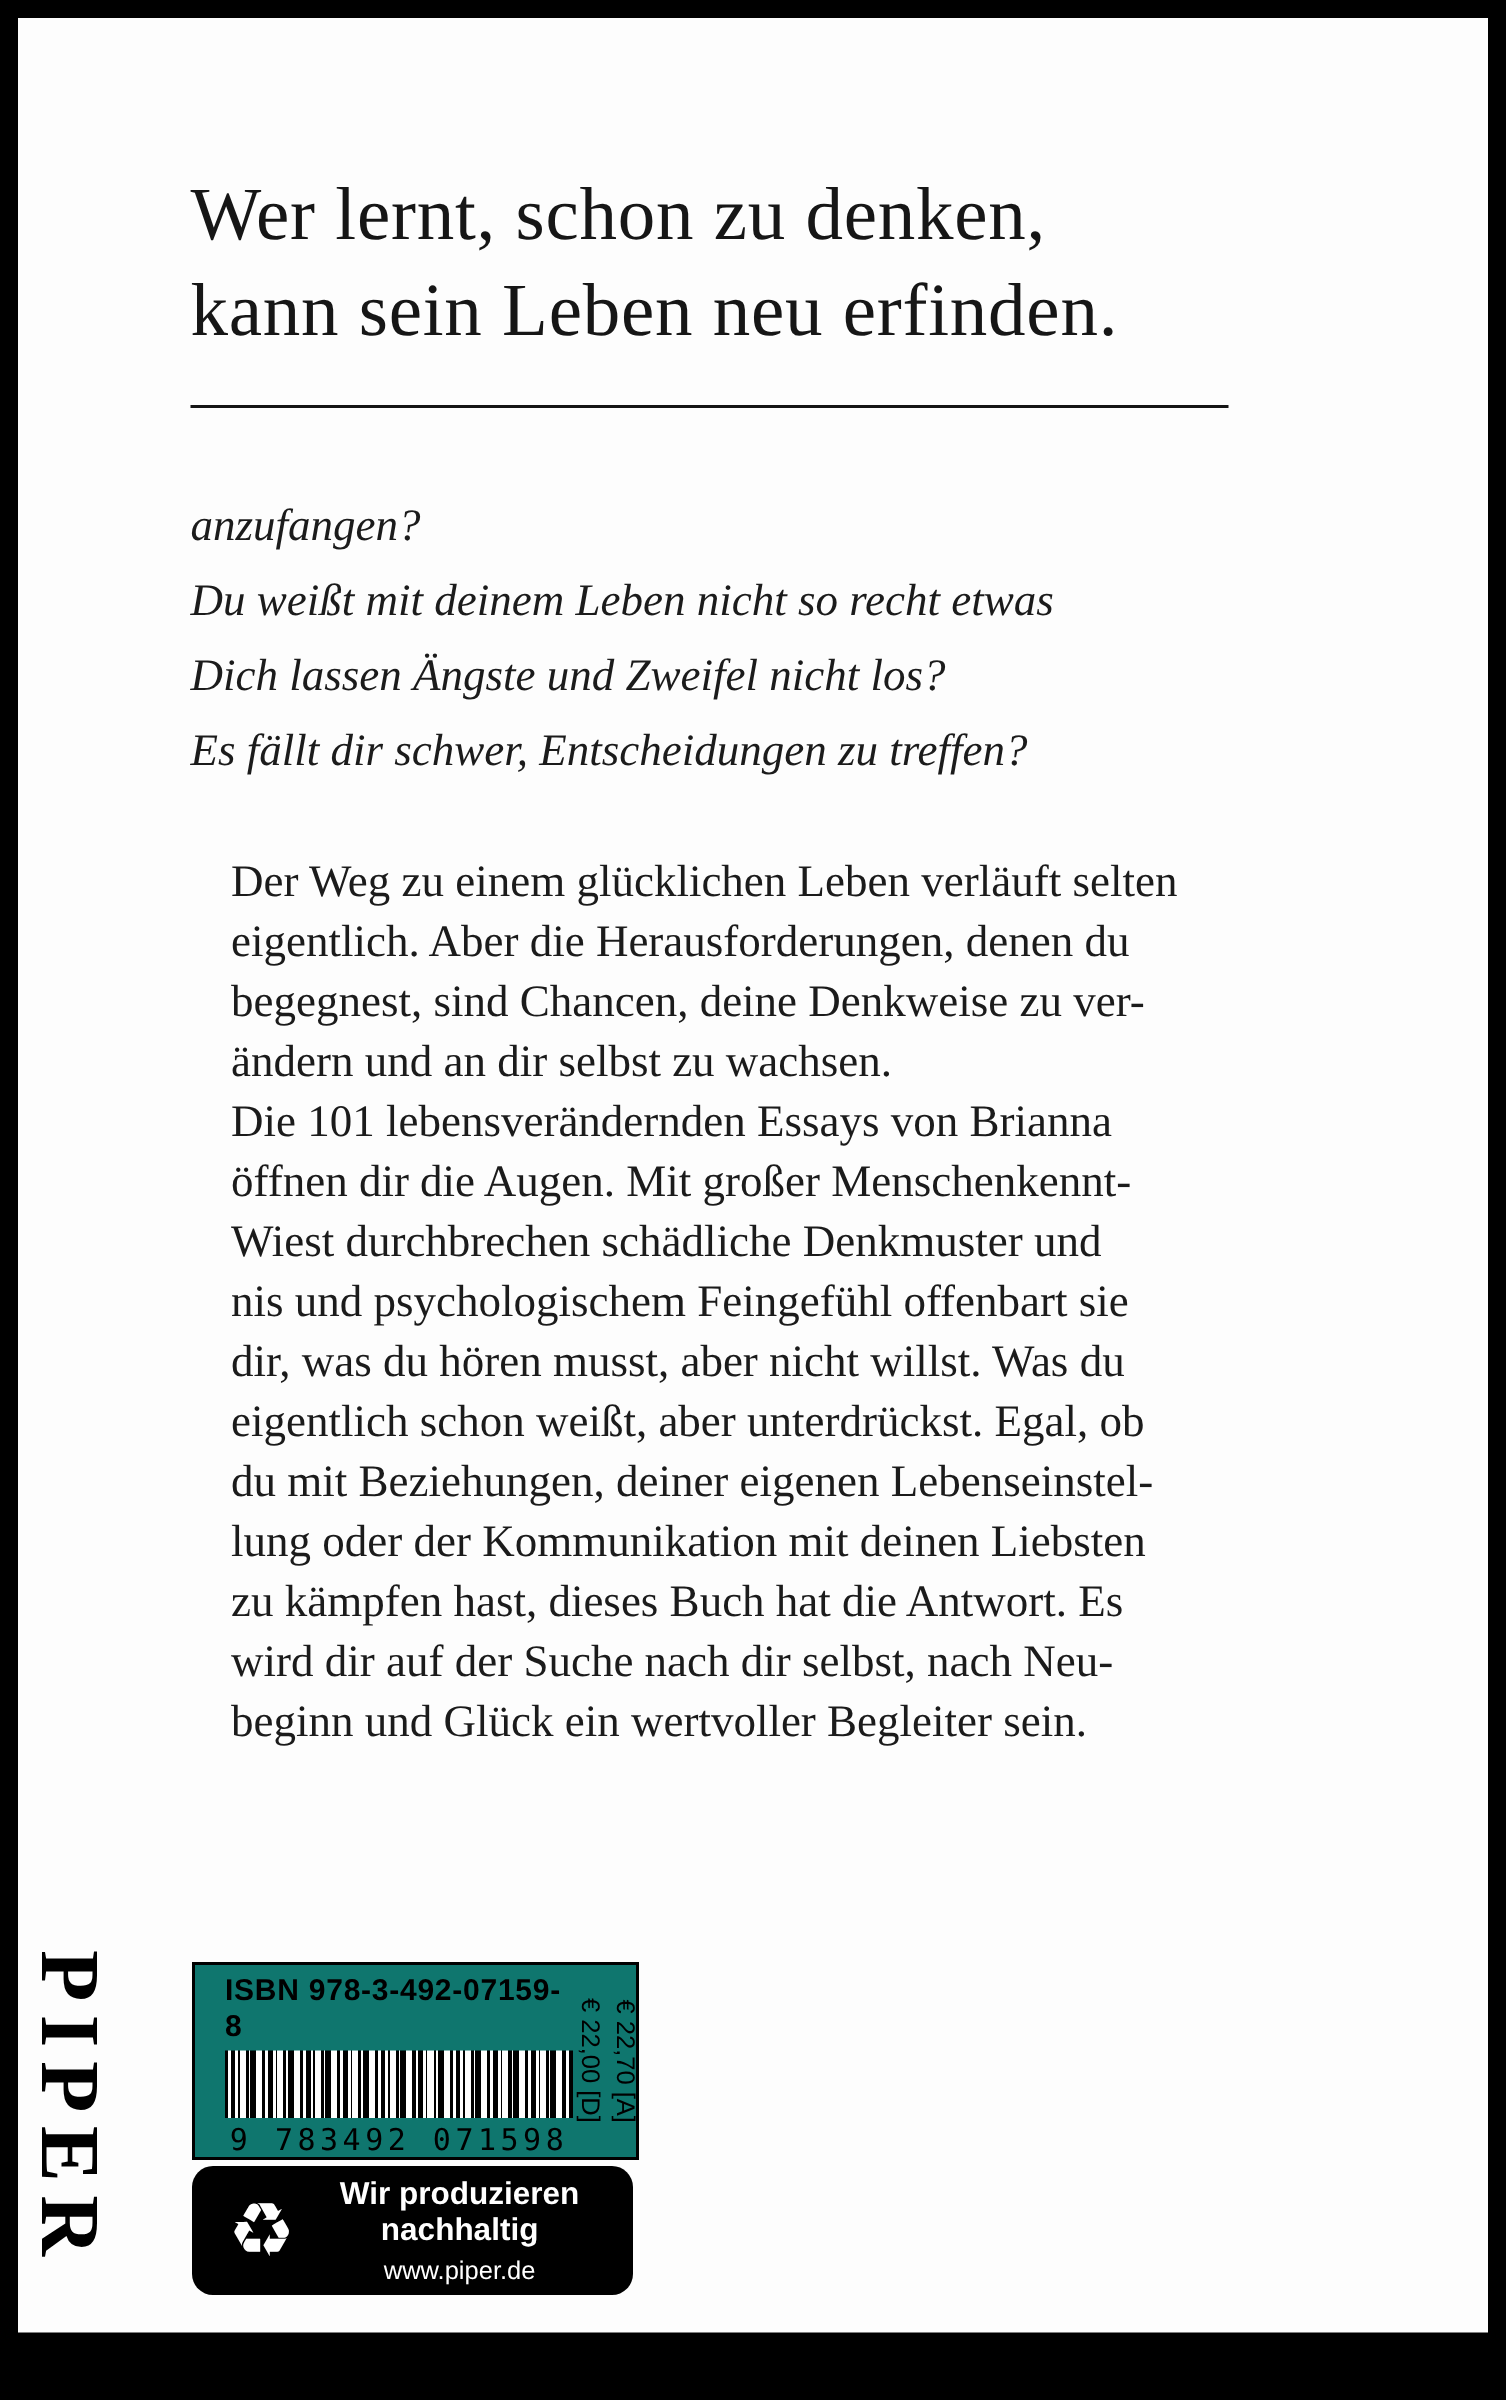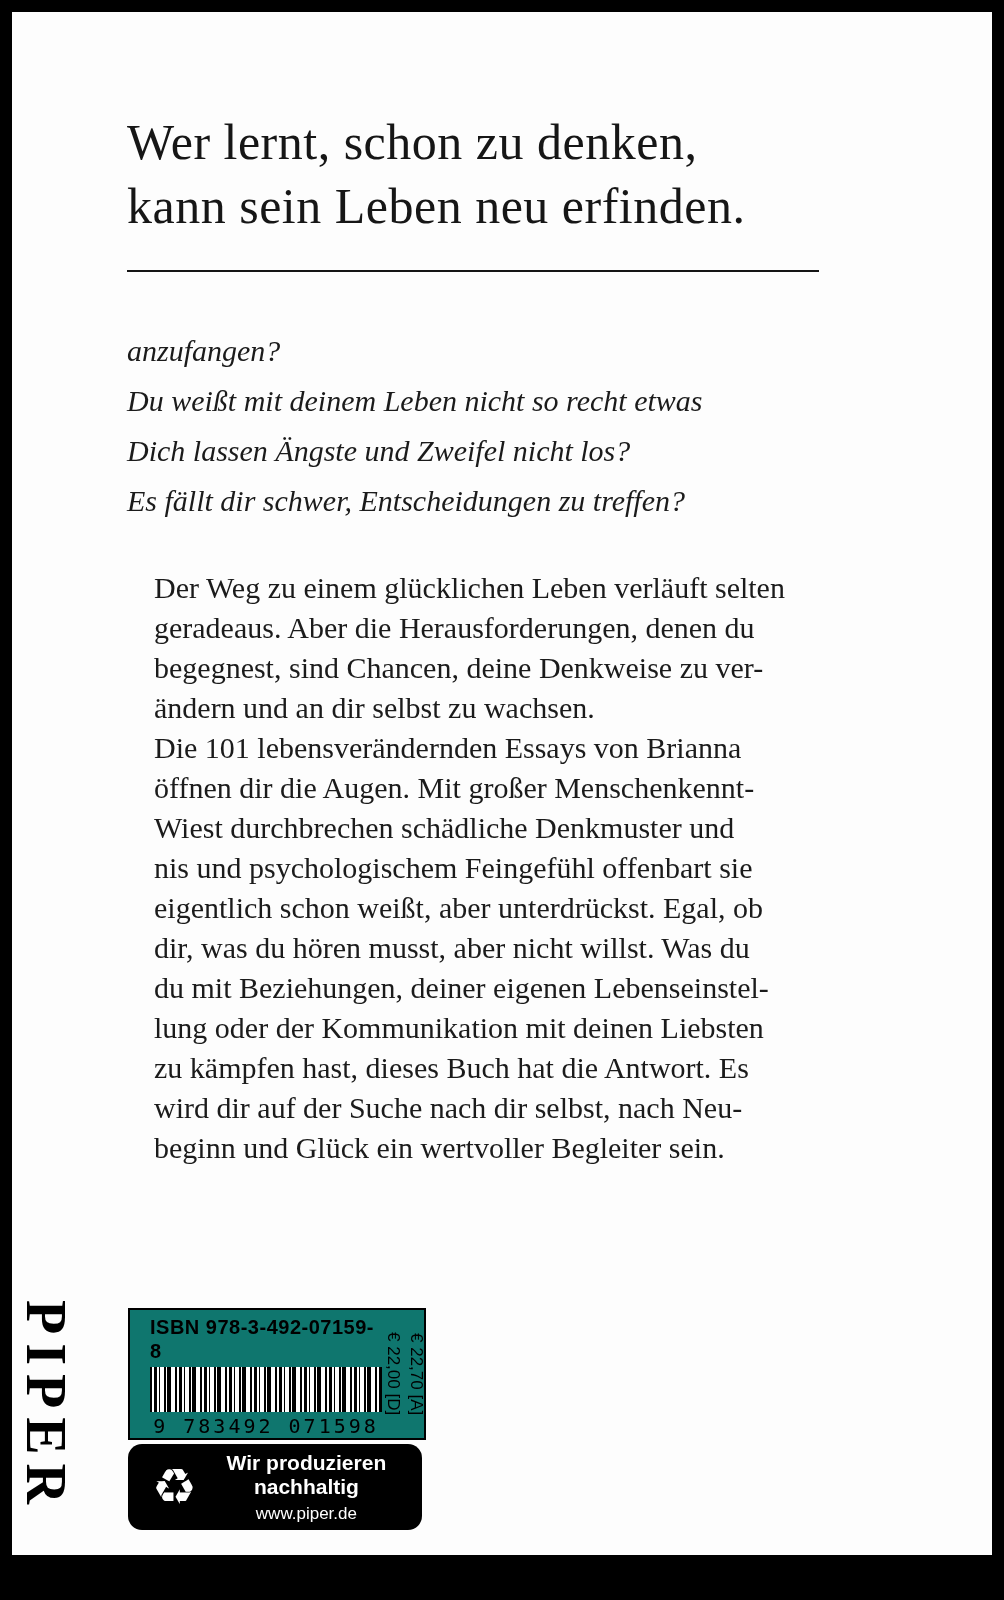--- a/index.html
+++ b/index.html
@@ -109,29 +109,29 @@
 
   <div class="questions">
     <div>anzufangen?</div>
     <div>Du weißt mit deinem Leben nicht so recht etwas</div>
     <div>Dich lassen Ängste und Zweifel nicht los?</div>
     <div>Es fällt dir schwer, Entscheidungen zu treffen?</div>
   </div>
 
   <div class="body-text">
     <div>Der Weg zu einem glücklichen Leben verläuft selten</div>
-    <div>geradeaus. Aber die Herausforderungen, denen du</div>
+    <div>eigentlich. Aber die Herausforderungen, denen du</div>
     <div>begegnest, sind Chancen, deine Denkweise zu ver-</div>
     <div>ändern und an dir selbst zu wachsen.</div>
     <div>Die 101 lebensverändernden Essays von Brianna</div>
     <div>öffnen dir die Augen. Mit großer Menschenkennt-</div>
     <div>Wiest durchbrechen schädliche Denkmuster und</div>
     <div>nis und psychologischem Feingefühl offenbart sie</div>
+    <div>dir, was du hören musst, aber nicht willst. Was du</div>
     <div>eigentlich schon weißt, aber unterdrückst. Egal, ob</div>
-    <div>dir, was du hören musst, aber nicht willst. Was du</div>
     <div>du mit Beziehungen, deiner eigenen Lebenseinstel-</div>
     <div>lung oder der Kommunikation mit deinen Liebsten</div>
     <div>zu kämpfen hast, dieses Buch hat die Antwort. Es</div>
     <div>wird dir auf der Suche nach dir selbst, nach Neu-</div>
     <div>beginn und Glück ein wertvoller Begleiter sein.</div>
   </div>
 
   <div class="piper-logo">PIPER</div>
 
   <div class="isbn-box">

